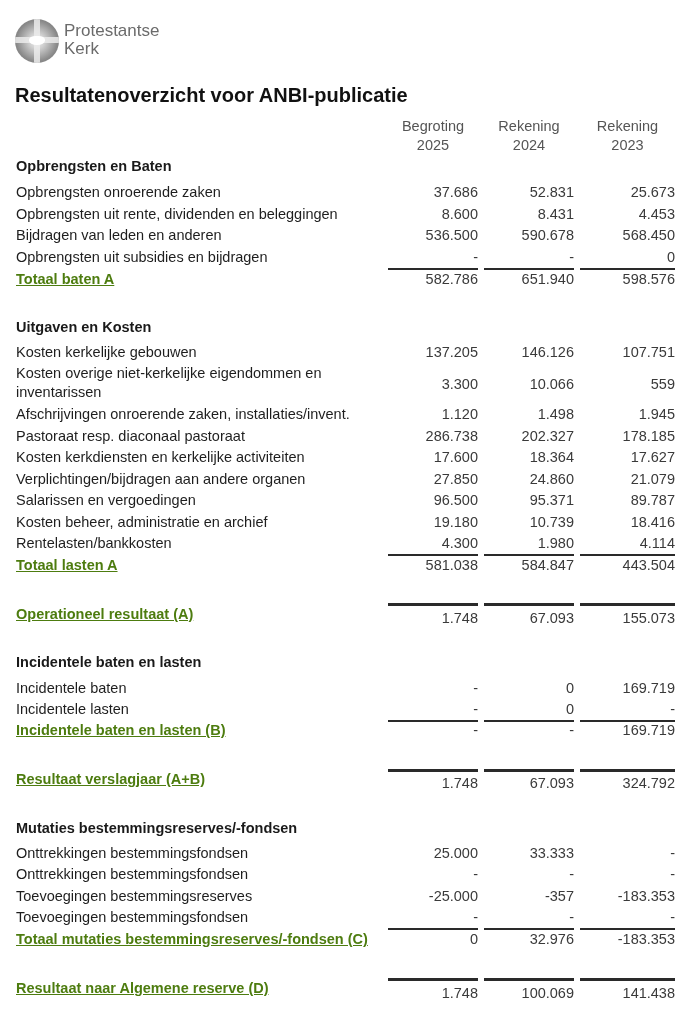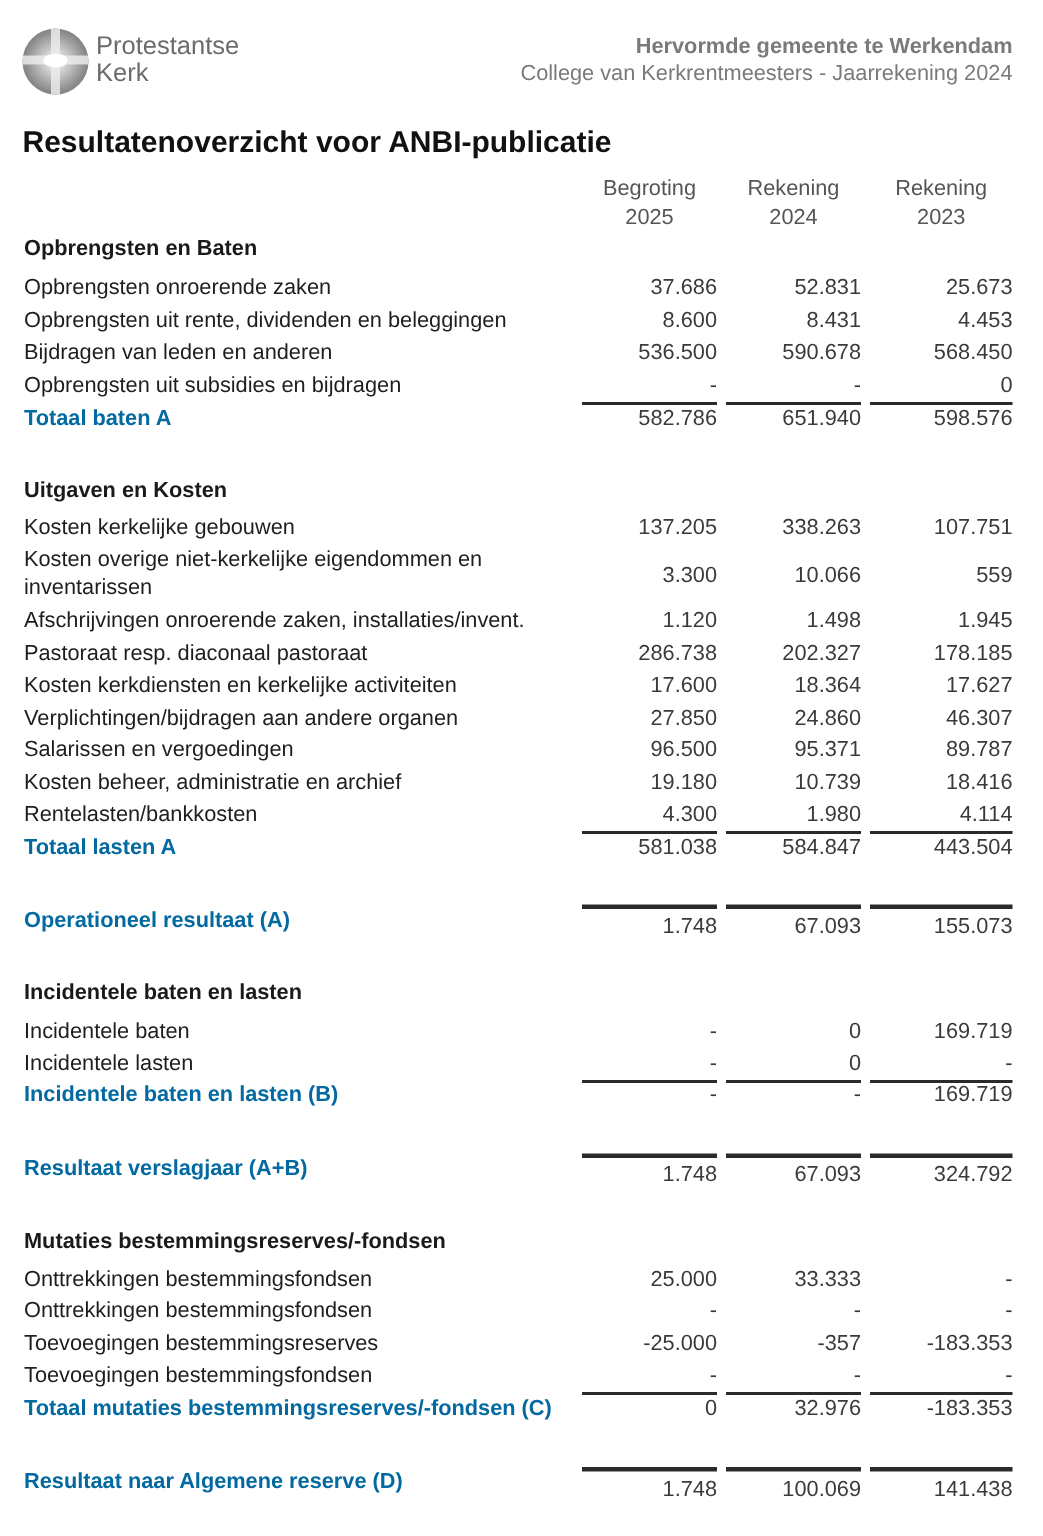--- a/index.html
+++ b/index.html
@@ -25,43 +25,39 @@
 
   .colhead { position: absolute; top: 117px; text-align: center; font-weight: normal; font-size: 14.5px; line-height: 19px; color: #555; }
   .c1 { left: 388px; width: 90px; }
   .c2 { left: 484px; width: 90px; }
   .c3 { left: 580px; width: 95px; }
 
   .row { position: absolute; left: 0; width: 597px; height: 21px; }
   .row .label { position: absolute; left: 16px; top: 0; font-size: 14.5px; line-height: 19px; color: #1e1e1e; white-space: nowrap; }
   .row .label.two { white-space: normal; width: 360px; line-height: 19px; }
   .row .val { position: absolute; top: 0; text-align: right; font-size: 14.5px; line-height: 19px; color: #3a3a3a; }
-  .row.bold .label { font-weight: bold; color: #0369a1; }
+  .row.bold .label { font-weight: bold; color: #4d7c0f; text-decoration: underline; }
   .row.section .label { font-weight: bold; color: #1a1a1a; }
 
   .line-thin { position: absolute; height: 1.5px; background: #2a2a2a; }
   .line-thick { position: absolute; height: 3px; background: #2a2a2a; }
 </style>
 </head>
 <body>
 
 <div class="header">
   <div class="logo">
     <div class="cv"></div>
       <div class="ch"></div>
       <div class="dove"></div>
   </div>
   <div class="brand">
     <div>Protestantse</div>
     <div>Kerk</div>
   </div>
-  <div class="org">
-    <div class="org-name">Hervormde gemeente te Werkendam</div>
-    <div class="org-sub">College van Kerkrentmeesters - Jaarrekening 2024</div>
-  </div>
 </div>
 
 <div class="title">Resultatenoverzicht voor ANBI-publicatie</div>
 
 <div class="colhead c1">
   <div>Begroting</div>
   <div>2025</div>
 </div>
 <div class="colhead c2">
   <div>Rekening</div>
@@ -109,21 +105,21 @@
   <span class="val c2">651.940</span>
   <span class="val c3">598.576</span>
 </div>
 
 <div class="row section" style="top:318px">
   <span class="label">Uitgaven en Kosten</span>
 </div>
 <div class="row" style="top:343px">
   <span class="label">Kosten kerkelijke gebouwen</span>
   <span class="val c1">137.205</span>
-  <span class="val c2">338.263</span>
+  <span class="val c2">146.126</span>
   <span class="val c3">107.751</span>
 </div>
 <div class="row" style="top:364px; height:40px">
   <span class="label two">Kosten overige niet-kerkelijke eigendommen en inventarissen</span>
   <span class="val c1" style="top:11px">3.300</span>
   <span class="val c2" style="top:11px">10.066</span>
   <span class="val c3" style="top:11px">559</span>
 </div>
 <div class="row" style="top:405px">
   <span class="label">Afschrijvingen onroerende zaken, installaties/invent.</span>
@@ -140,21 +136,21 @@
 <div class="row" style="top:448px">
   <span class="label">Kosten kerkdiensten en kerkelijke activiteiten</span>
   <span class="val c1">17.600</span>
   <span class="val c2">18.364</span>
   <span class="val c3">17.627</span>
 </div>
 <div class="row" style="top:470px">
   <span class="label">Verplichtingen/bijdragen aan andere organen</span>
   <span class="val c1">27.850</span>
   <span class="val c2">24.860</span>
-  <span class="val c3">46.307</span>
+  <span class="val c3">21.079</span>
 </div>
 <div class="row" style="top:491px">
   <span class="label">Salarissen en vergoedingen</span>
   <span class="val c1">96.500</span>
   <span class="val c2">95.371</span>
   <span class="val c3">89.787</span>
 </div>
 <div class="row" style="top:513px">
   <span class="label">Kosten beheer, administratie en archief</span>
   <span class="val c1">19.180</span>

